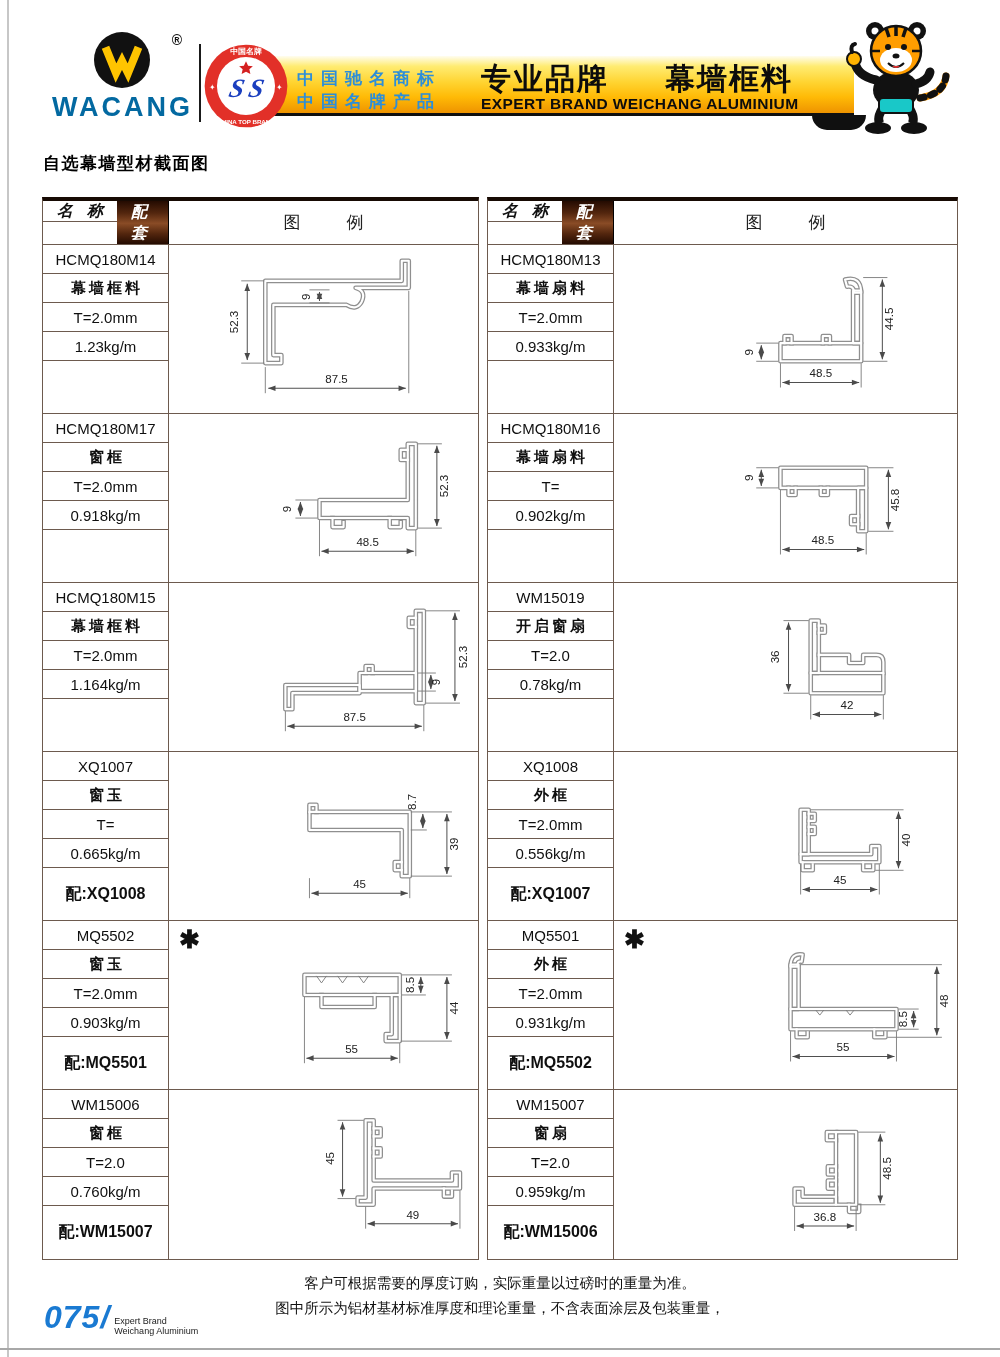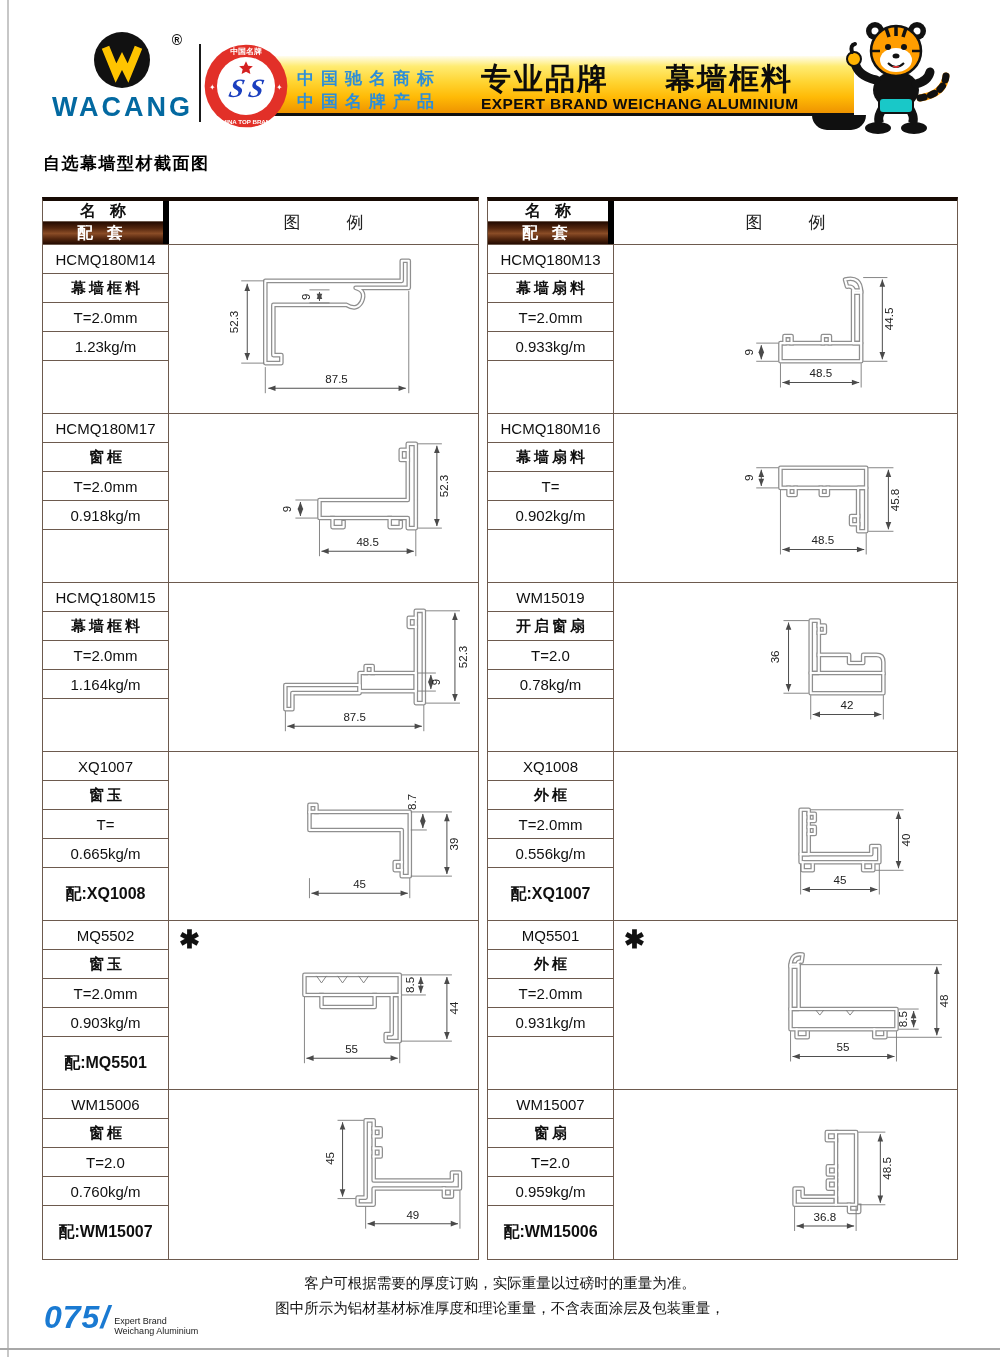--- a/index.html
+++ b/index.html
@@ -27,25 +27,25 @@
   .tiger{position:absolute;left:822px;top:18px;z-index:2;}
 
   .title{position:absolute;left:43px;top:152px;font-size:17px;font-weight:bold;color:#000;letter-spacing:1.5px;}
 
   
   .tables{position:absolute;left:42px;top:197px;display:flex;}
   .ptable{border:1px solid #6d5a4e;border-top:4px solid #170a03;background:#fff;}
   .ptable.left{width:437px;margin-right:8px;}
   .ptable.right{width:471px;}
   .thead{display:flex;height:44px;border-bottom:1px solid #6d5a4e;}
-  .thname{width:126px;border-right:6px solid #000000;display:flex;flex-direction:column;}
+  .thname{width:126px;border-right:1px solid #000000;display:flex;font-style:italic;}
   .nrow{height:21px;display:flex;align-items:center;justify-content:center;font-weight:bold;
         font-size:16px;letter-spacing:14px;padding-left:14px;border-bottom:1px solid #6d5a4e;color:#111;}
   .pairhead{flex:1;display:flex;align-items:center;justify-content:center;color:#fff;font-weight:bold;
-        font-size:16px;letter-spacing:14px;padding-left:8px;
+        font-size:16px;letter-spacing:14px;padding-left:14px;
         background:linear-gradient(180deg,#240b01 0%,#53260e 28%,#8a4c26 52%,#53260e 76%,#240b01 100%);}
   .thlegend{flex:1;display:flex;align-items:center;justify-content:center;font-size:17px;
         letter-spacing:46px;padding-left:46px;color:#222;}
   .pblock{display:flex;height:169px;border-bottom:1px solid #6d5a4e;}
   .pblock:last-child{border-bottom:none;text-align:center;}
   .pname{width:126px;border-right:1px solid #6d5a4e;display:flex;flex-direction:column;}
   .prow{height:29px;border-bottom:1px solid #6d5a4e;display:flex;align-items:center;justify-content:center;
         font-size:15px;color:#0f0f0f;}
   .prow.cname{font-weight:bold;letter-spacing:3px;padding-left:3px;}
   .ppair{flex:1;display:flex;align-items:center;justify-content:center;font-size:16px;font-weight:600;color:#0f0f0f;}
@@ -518,20 +518,21 @@
           </svg>
         </div>
       </div>
 
       <div class="pblock">
         <div class="pname">
           <div class="prow">MQ5501</div>
           <div class="prow cname">外框</div>
           <div class="prow">T=2.0mm</div>
           <div class="prow">0.931kg/m</div>
+          <div class="ppair">配:MQ5502</div>
         </div>
         <div class="pdraw">
           <div class="star">✱</div>
           <svg viewBox="0 0 340 164">
             <g class="pr">
               <path d="M175,42 H183 V86 H175 Z"></path>
               <path d="M175,44 Q175,30 187,32 L186,39 Q181,38 182,44 Z"></path>
               <path d="M175,86 H280 V106 H175 Z"></path>
               <path d="M181,106 V114 H192 V109"></path>
               <path d="M258,106 V114 H269 V109"></path>

